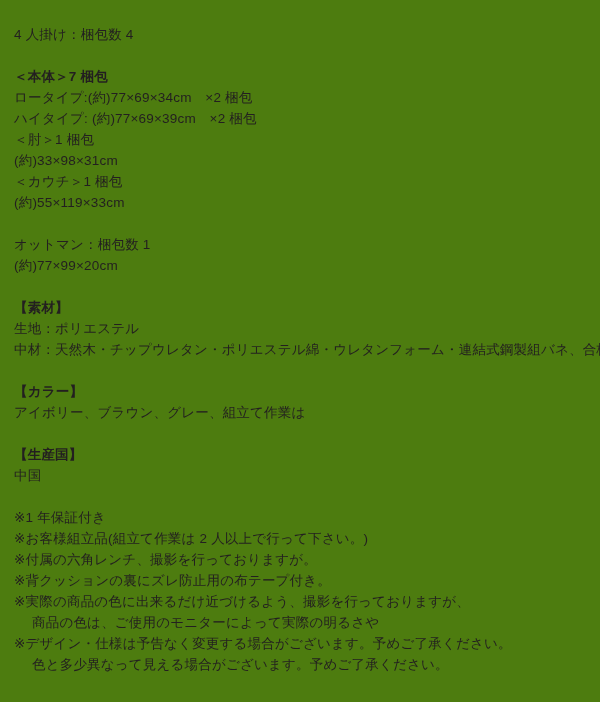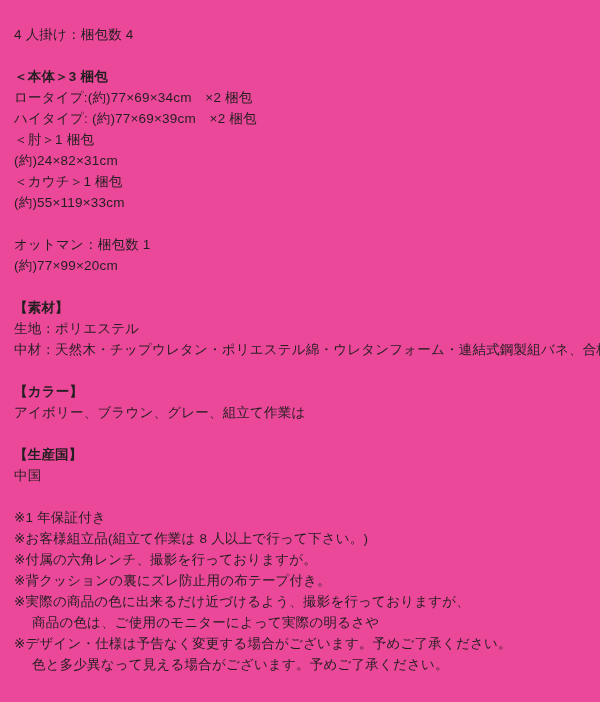--- a/index.html
+++ b/index.html
@@ -12,21 +12,21 @@
     background: #f7f6f4;
     font-family: "Liberation Sans", "DejaVu Sans", sans-serif;
     color: #231f20;
     overflow: hidden;
   }
   .page {
     box-sizing: border-box;
     width: 600px;
     height: 702px;
     padding: 24px 14px 10px 14px;
-    background: #ec4899;
+    background: #4d7c0f;
   }
   .line {
     font-size: 13.5px;
     line-height: 21px;
     white-space: pre;
     letter-spacing: 0.2px;
   }
   .line.bold {
     font-weight: bold;
   }
@@ -41,25 +41,25 @@
 
 <div class="page">
 
   <div class="block">
     <div class="line">4 人掛け：梱包数 4</div>
   </div>
 
   <div class="spacer-l"></div>
 
   <div class="block">
-    <div class="line bold">＜本体＞3 梱包</div>
+    <div class="line bold">＜本体＞7 梱包</div>
     <div class="line">ロータイプ:(約)77×69×34cm　×2 梱包</div>
     <div class="line">ハイタイプ: (約)77×69×39cm　×2 梱包</div>
     <div class="line">＜肘＞1 梱包</div>
-    <div class="line">(約)24×82×31cm</div>
+    <div class="line">(約)33×98×31cm</div>
     <div class="line">＜カウチ＞1 梱包</div>
     <div class="line">(約)55×119×33cm</div>
   </div>
 
   <div class="spacer-l"></div>
 
   <div class="block">
     <div class="line">オットマン：梱包数 1</div>
     <div class="line">(約)77×99×20cm</div>
   </div>
@@ -83,21 +83,21 @@
 
   <div class="block">
     <div class="line bold">【生産国】</div>
     <div class="line">中国</div>
   </div>
 
   <div class="spacer-l"></div>
 
   <div class="block">
     <div class="line">※1 年保証付き</div>
-    <div class="line">※お客様組立品(組立て作業は 8 人以上で行って下さい。)</div>
+    <div class="line">※お客様組立品(組立て作業は 2 人以上で行って下さい。)</div>
     <div class="line">※付属の六角レンチ、撮影を行っておりますが。</div>
     <div class="line">※背クッションの裏にズレ防止用の布テープ付き。</div>
     <div class="line">※実際の商品の色に出来るだけ近づけるよう、撮影を行っておりますが、</div>
     <div class="line indent">商品の色は、ご使用のモニターによって実際の明るさや</div>
     <div class="line">※デザイン・仕様は予告なく変更する場合がございます。予めご了承ください。</div>
     <div class="line indent">色と多少異なって見える場合がございます。予めご了承ください。</div>
   </div>
 
 </div>
 

